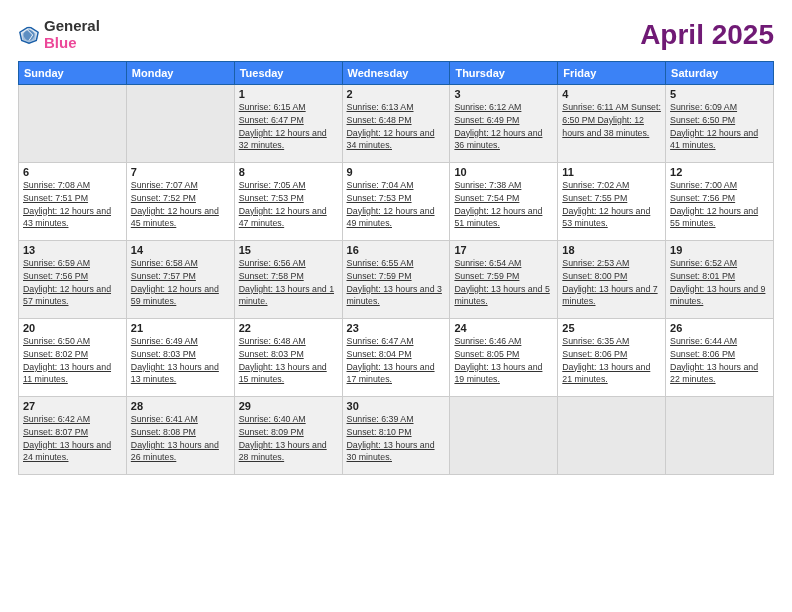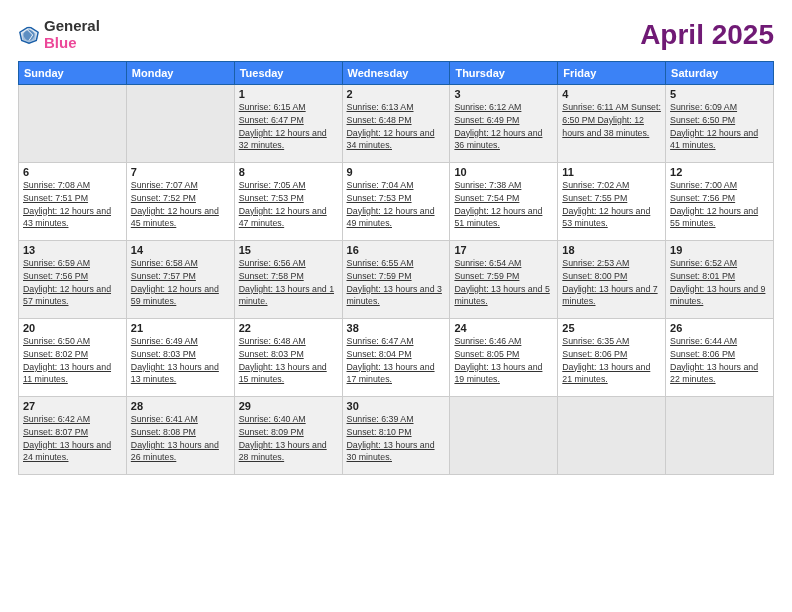--- a/index.html
+++ b/index.html
@@ -296,21 +296,21 @@
 and 13 minutes.</div>
           </td>
           <td>
             <span class="day-num">22</span>
             <div class="day-info">Sunrise: 6:48 AM
 Sunset: 8:03 PM
 Daylight: 13 hours
 and 15 minutes.</div>
           </td>
           <td>
-            <span class="day-num">38</span>
+            <span class="day-num">23</span>
             <div class="day-info">Sunrise: 6:47 AM
 Sunset: 8:04 PM
 Daylight: 13 hours
 and 17 minutes.</div>
           </td>
           <td>
             <span class="day-num">24</span>
             <div class="day-info">Sunrise: 6:46 AM
 Sunset: 8:05 PM
 Daylight: 13 hours

